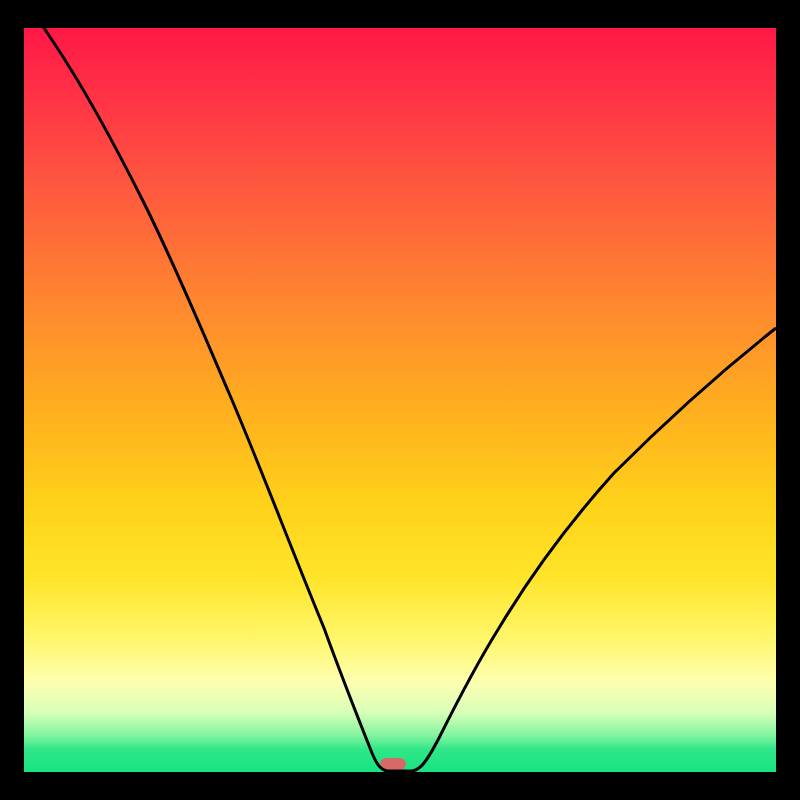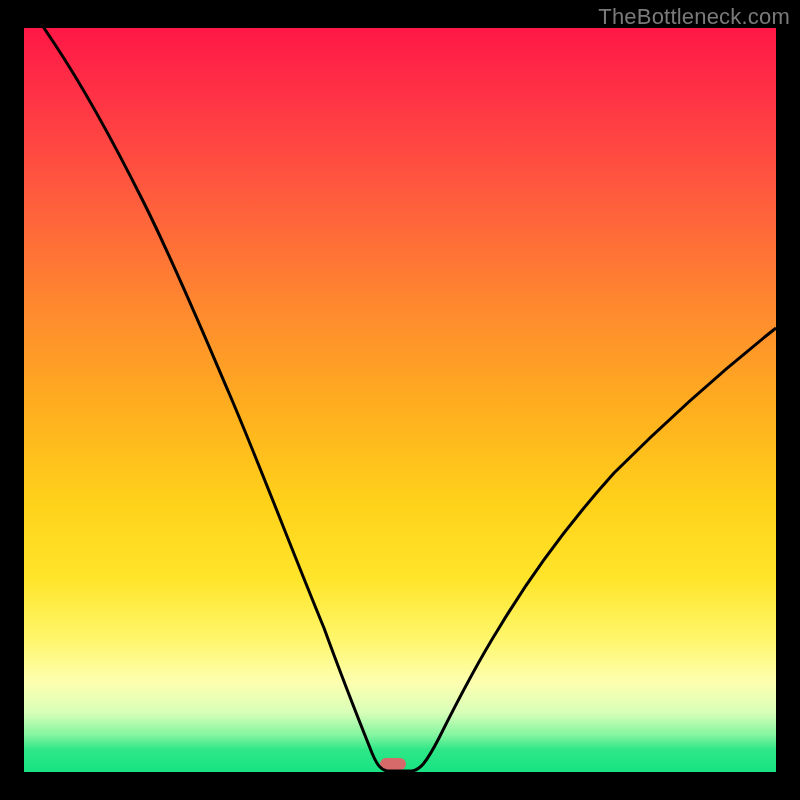--- a/index.html
+++ b/index.html
@@ -67,21 +67,20 @@
     height: 12px;
     border-radius: 6px;
     background: #d66a6a;
     z-index: 2;
   }
 </style>
 </head>
 <body>
 
 <div class="frame">
-  <div class="watermark">TheBottleneck.com</div>
 
   <div class="plot-area"></div>
 
   <div class="marker" style="left: 380px; top: 758px;"></div>
 
   <svg class="curve" viewBox="0 0 752 744" preserveAspectRatio="none">
     <path fill="none" stroke="#000" stroke-width="3" d="M 0 -30
              L 30 15
              C 60 60, 90 115, 120 175
              C 150 235, 175 295, 205 365

